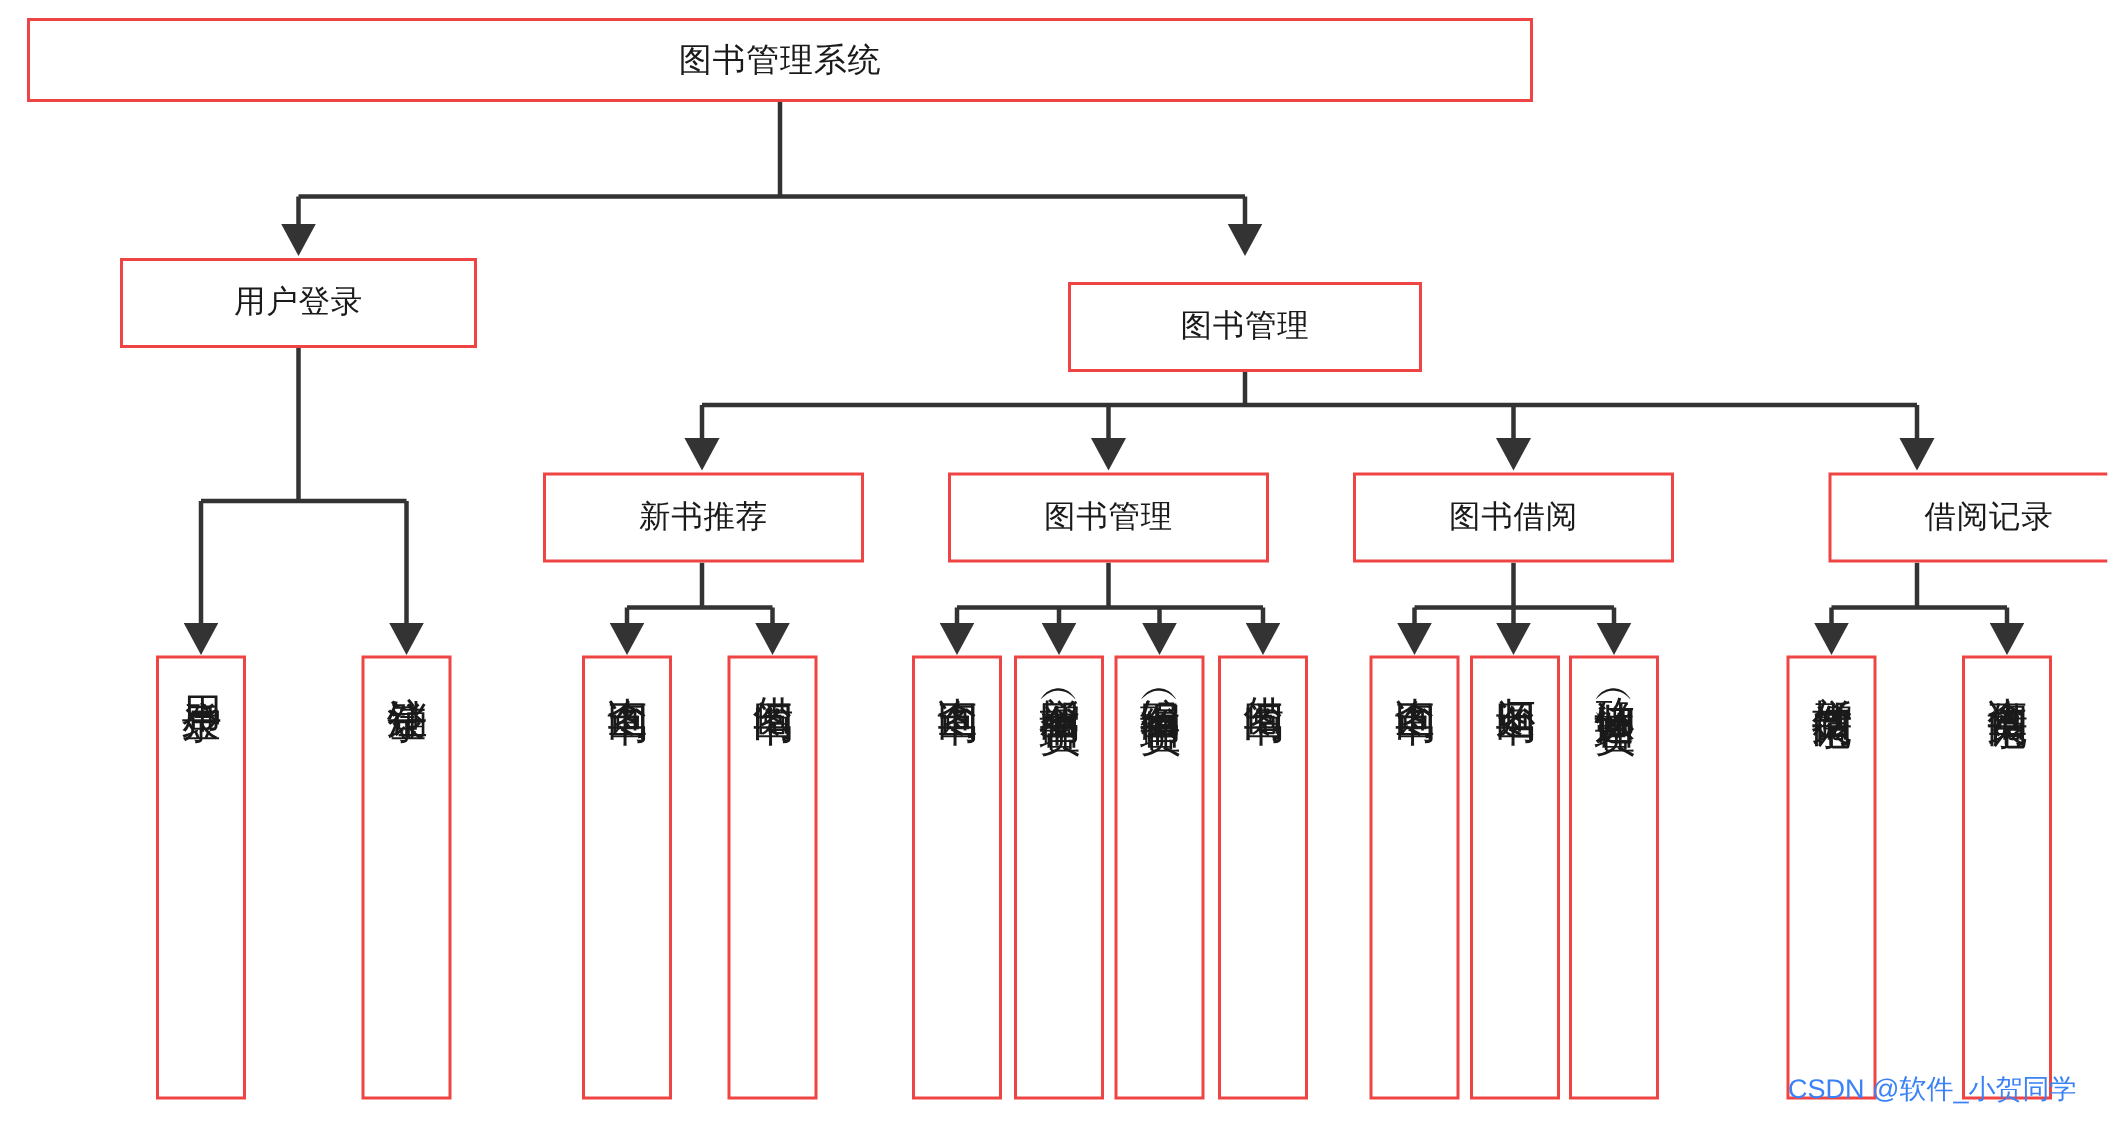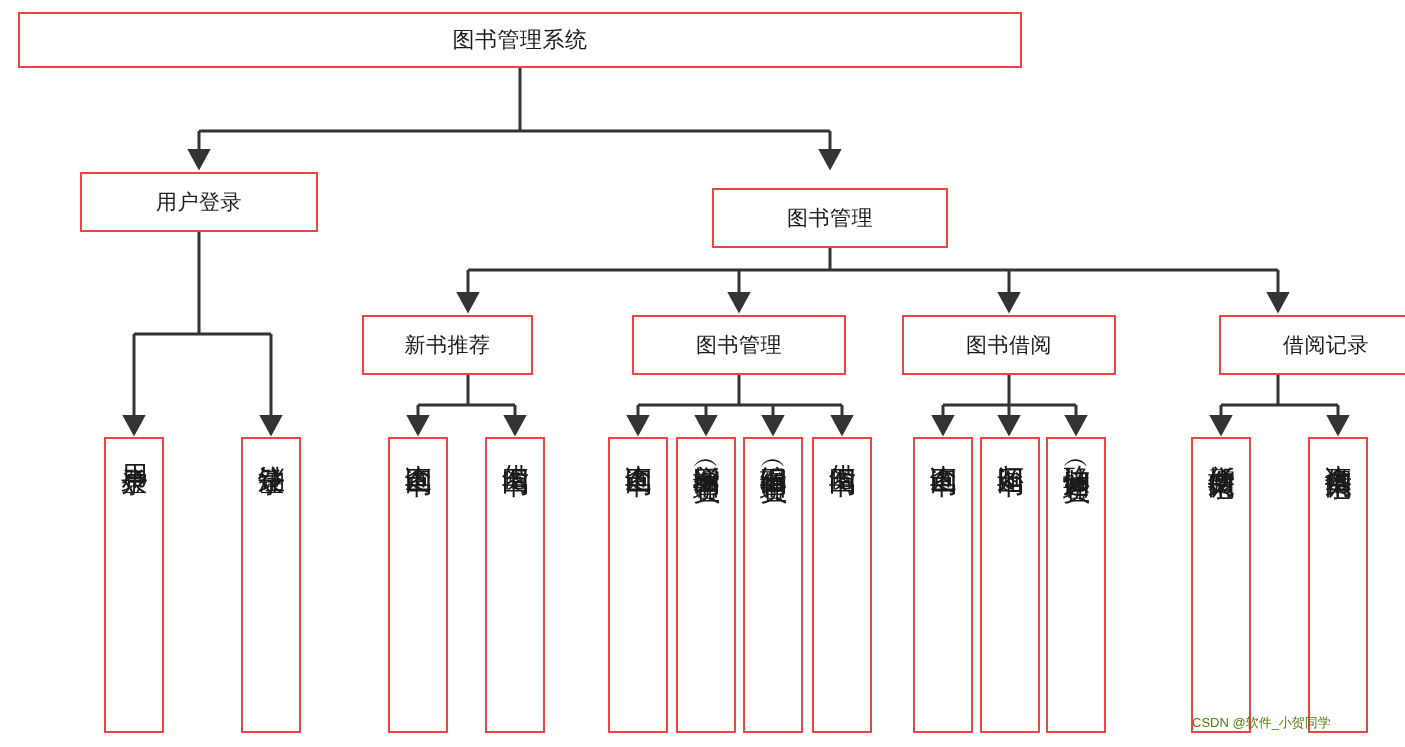--- a/index.html
+++ b/index.html
@@ -59,22 +59,22 @@
   .node.vert .node-label {
     writing-mode: vertical-rl;
     text-orientation: upright;
     font-size: 27px;
     line-height: 1.0;
     letter-spacing: 2px;
     white-space: nowrap;
   }
   .watermark {
     position: absolute;
-    color: #4d7c0f;
-    font-size: 13px;
+    color: #3b82f6;
+    font-size: 18px;
     white-space: nowrap;
     user-select: none;
   }
 </style>
 </head>
 <body>
 
 <div id="diagram-root">
 
   <svg id="edges-svg" viewBox="0 0 1405 747" xmlns="http://www.w3.org/2000/svg">
@@ -131,21 +131,21 @@
     <span class="node-label">图书管理系统</span>
   </div>
 
   <div class="node horiz" style="left:80px; top:172px; width:238px; height:60px;">
     <span class="node-label">用户登录</span>
   </div>
   <div class="node horiz" style="left:712px; top:188px; width:236px; height:60px;justify-content:center;">
     <span class="node-label">图书管理</span>
   </div>
 
-  <div class="node horiz" style="left:362px; top:315px; width:171px; height:60px;">
+  <div class="node horiz" style="left:362px; top:315px; width:214px; height:60px;">
     <span class="node-label">新书推荐</span>
   </div>
   <div class="node horiz" style="left:632px; top:315px; width:214px; height:60px;">
     <span class="node-label">图书管理</span>
   </div>
   <div class="node horiz" style="left:902px; top:315px; width:214px; height:60px;">
     <span class="node-label">图书借阅</span>
   </div>
   <div class="node horiz" style="left:1219px; top:315px; width:214px; height:60px;">
     <span class="node-label">借阅记录</span>

